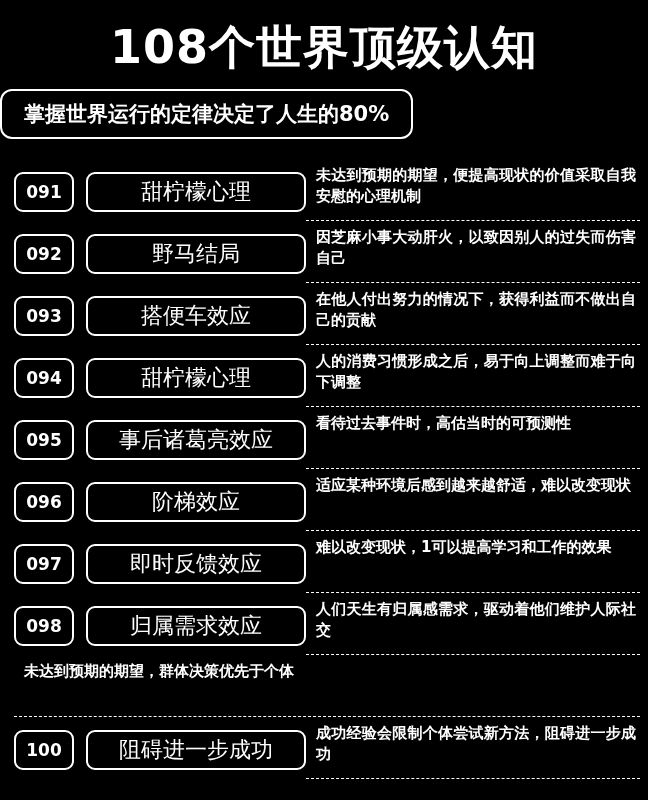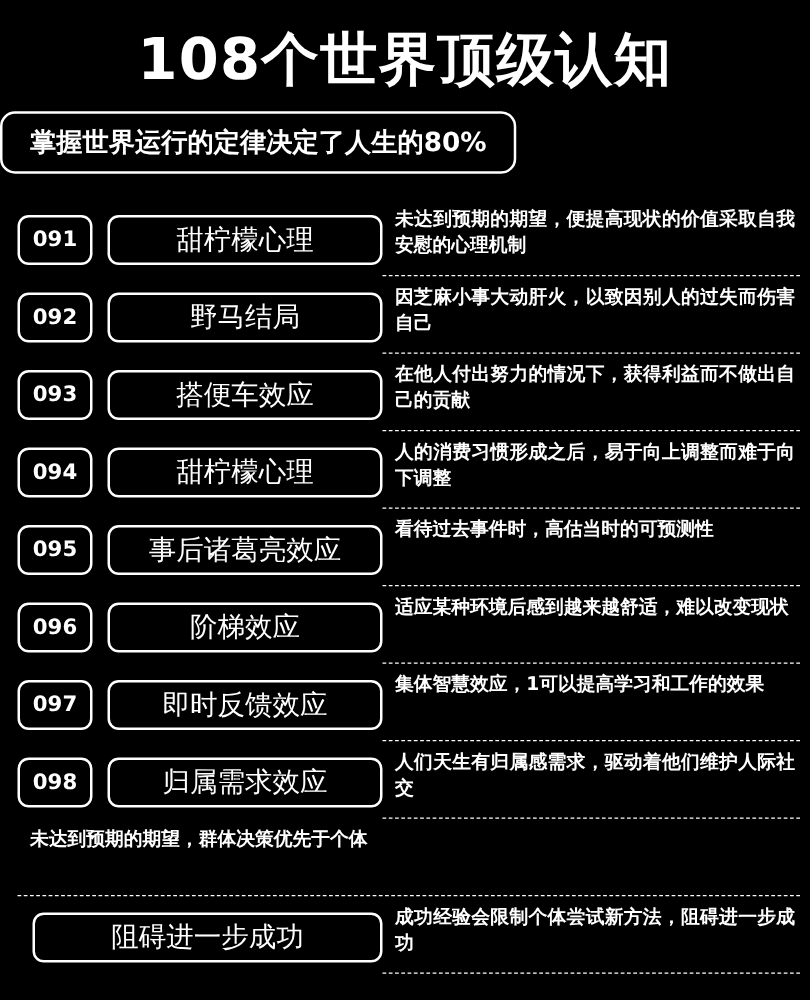--- a/index.html
+++ b/index.html
@@ -174,21 +174,21 @@
         <div class="desc">适应某种环境后感到越来越舒适，难以改变现状</div>
       </div>
     </div>
 
     <div class="row">
       <div class="row-left">
         <div class="num-box">097</div>
         <div class="term-box">即时反馈效应</div>
       </div>
       <div class="row-right">
-        <div class="desc">集体智慧效应，1可以提高学习和工作的效果</div>
+        <div class="desc">难以改变现状，1可以提高学习和工作的效果</div>
       </div>
     </div>
 
     <div class="row">
       <div class="row-left">
         <div class="num-box">098</div>
         <div class="term-box">归属需求效应</div>
       </div>
       <div class="row-right">
         <div class="desc">人们天生有归属感需求，驱动着他们维护人际社交</div>
@@ -196,20 +196,21 @@
     </div>
 
     <div class="row">
       <div class="row-right">
         <div class="desc">未达到预期的期望，群体决策优先于个体</div>
       </div>
     </div>
 
     <div class="row">
       <div class="row-left">
+        <div class="num-box">100</div>
         <div class="term-box">阻碍进一步成功</div>
       </div>
       <div class="row-right">
         <div class="desc">成功经验会限制个体尝试新方法，阻碍进一步成功</div>
       </div>
     </div>
 
   </div>
 </div>
 

